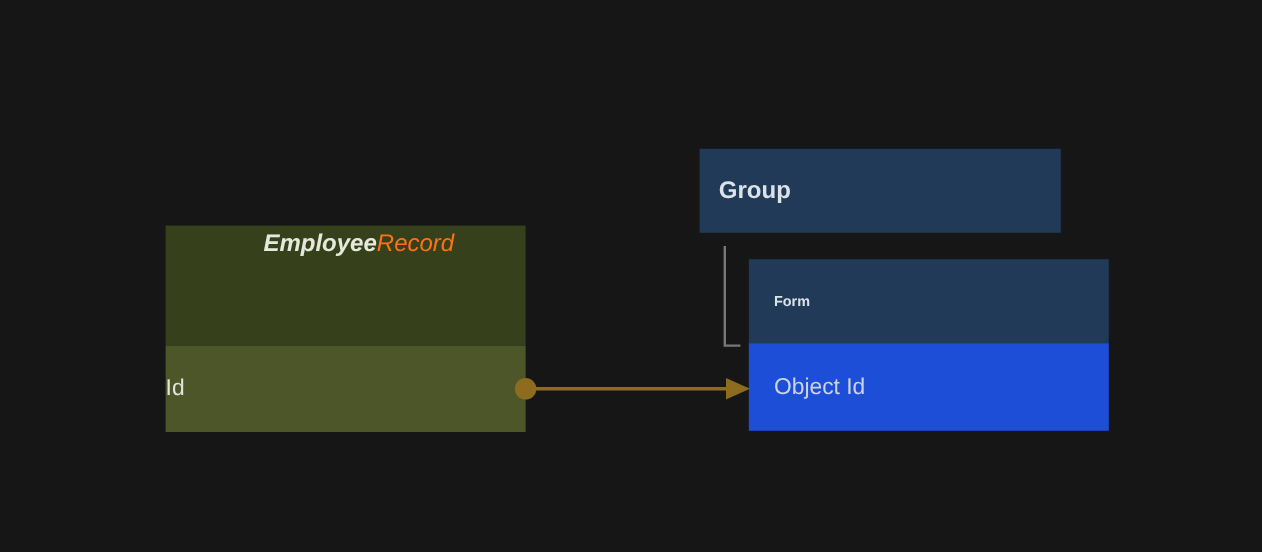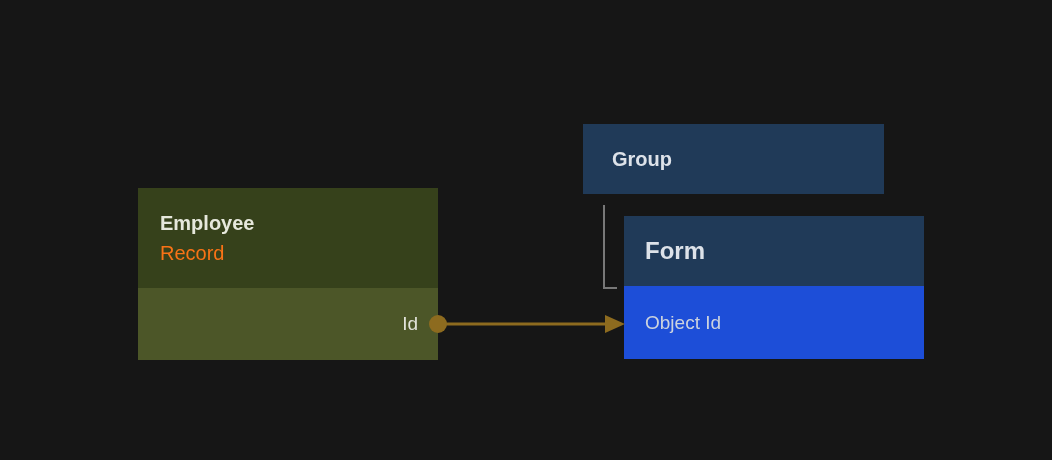--- a/index.html
+++ b/index.html
@@ -20,71 +20,70 @@
   .node { position: absolute; }
 
   
   .node-employee { left: 138px; top: 188px; width: 300px; }
   .node-employee .hdr {
     height: 100px;
     background: #36411b;
     box-sizing: border-box;
     padding-left: 22px;
     display: flex;
-    flex-direction: column;
     justify-content: center;
+    font-style: italic;
   }
   .node-employee .hdr .title {
     color: #e6e8dc;
     font-size: 20px;
     font-weight: 700;
     line-height: 30px;
   }
   .node-employee .hdr .subtitle {
     color: #f97316;
     font-size: 20px;
     font-weight: 400;
     line-height: 30px;
   }
   .node-employee .field {
     height: 72px;
     background: #4c5628;
     box-sizing: border-box;
     padding-right: 20px;
     display: flex;
     align-items: center;
-    justify-content: flex-end;
     color: #e2e3da;
     font-size: 19px;
   }
 
   
   .node-group {
     left: 583px; top: 124px; width: 301px; height: 70px;
     background: #203a58;
     box-sizing: border-box;
-    padding-left: 29px;
+    padding-left: 16px;
     display: flex;
     align-items: center;
     color: #dde2e9;
     font-size: 20px;
     font-weight: 700;
   }
 
   
   .node-form { left: 624px; top: 216px; width: 300px; }
   .node-form .hdr {
     height: 70px;
     background: #203a58;
     box-sizing: border-box;
     padding-left: 21px;
     display: flex;
     align-items: center;
     color: #dde2e9;
-    font-size: 24px;
+    font-size: 12px;
     font-weight: 700;
   }
   .node-form .field {
     height: 73px;
     background: #1d4ed8;
     box-sizing: border-box;
     padding-left: 21px;
     display: flex;
     align-items: center;
     color: #ccd3de;

